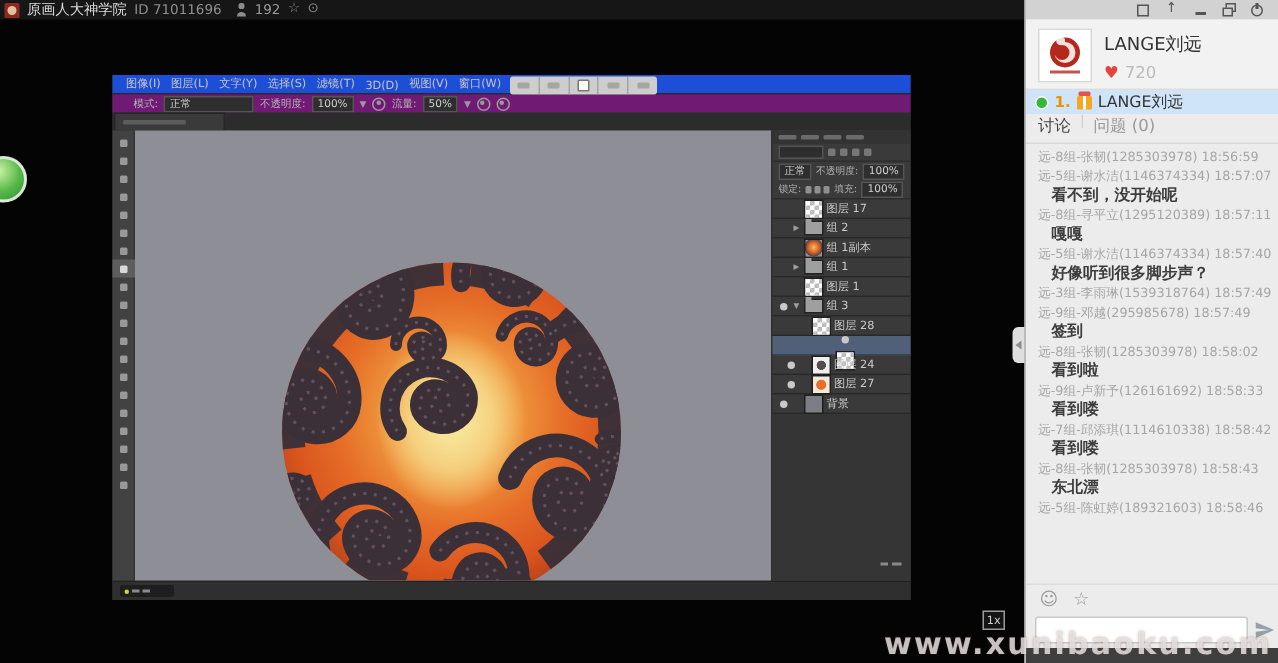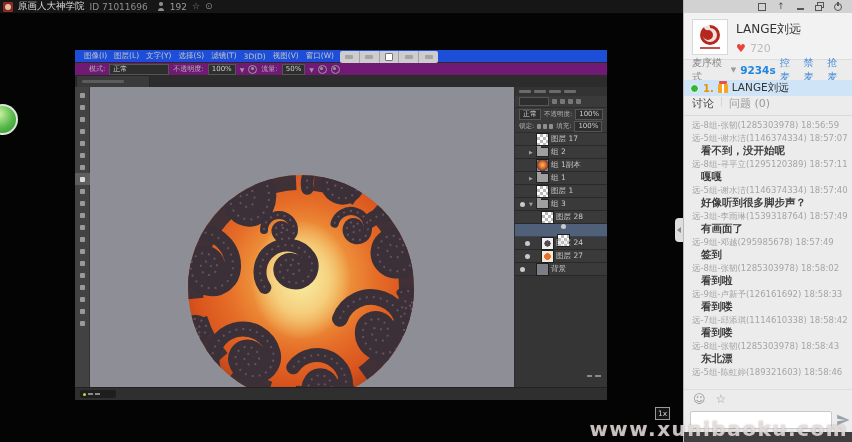--- a/index.html
+++ b/index.html
@@ -478,31 +478,20 @@
       </div>
       <div class="sb-namecol">
         <span class="sb-name">LANGE刘远</span>
         <span class="heart-row">
           <span class="i-heart">♥</span>
           <span class="heart-count">720</span>
         </span>
       </div>
     </div>
 
-    <div class="mic-row">
-      <span class="mic-label">麦序模式</span>
-      <span class="mic-caret"></span>
-      <span class="mic-timer">9234s</span>
-      <span class="mic-links">
-
-      <span class="mic-link">控麦</span>
-          <span class="mic-link">禁麦</span>
-          <span class="mic-link">抢麦</span>
-        </span>
-    </div>
 
     <div class="mic-queue">
       <span class="gdot"></span>
       <span class="mq-rank">1.</span>
       <span class="gift"></span>
       <span class="mq-name">LANGE刘远</span>
     </div>
 
     <div class="sb-tabs">
       <span class="tab-discuss">讨论</span>
@@ -526,21 +515,20 @@
           <div class="msg-text">嘎嘎</div>
         </div>
 
         <div class="msg">
           <div class="msg-meta">远-5组-谢水洁(1146374334) 18:57:40</div>
           <div class="msg-text">好像听到很多脚步声？</div>
         </div>
 
         <div class="msg">
           <div class="msg-meta">远-3组-李雨琳(1539318764) 18:57:49</div>
-          <div class="msg-text">有画面了</div>
         </div>
 
         <div class="msg">
           <div class="msg-meta">远-9组-邓越(295985678) 18:57:49</div>
           <div class="msg-text">签到</div>
         </div>
 
         <div class="msg">
           <div class="msg-meta">远-8组-张韧(1285303978) 18:58:02</div>
           <div class="msg-text">看到啦</div>

